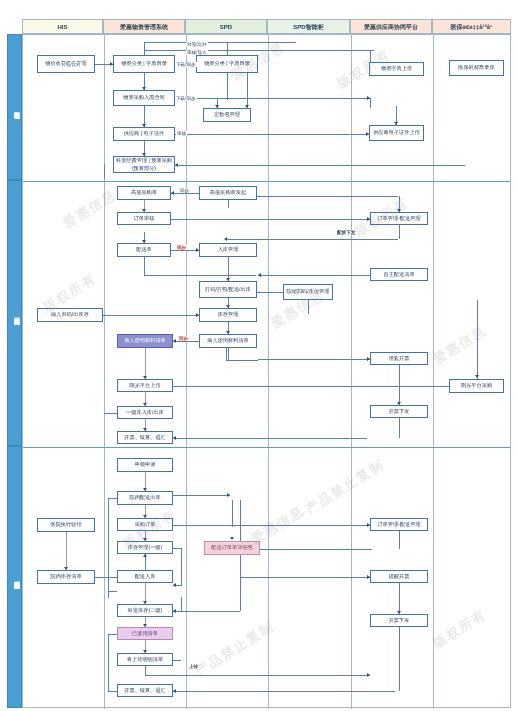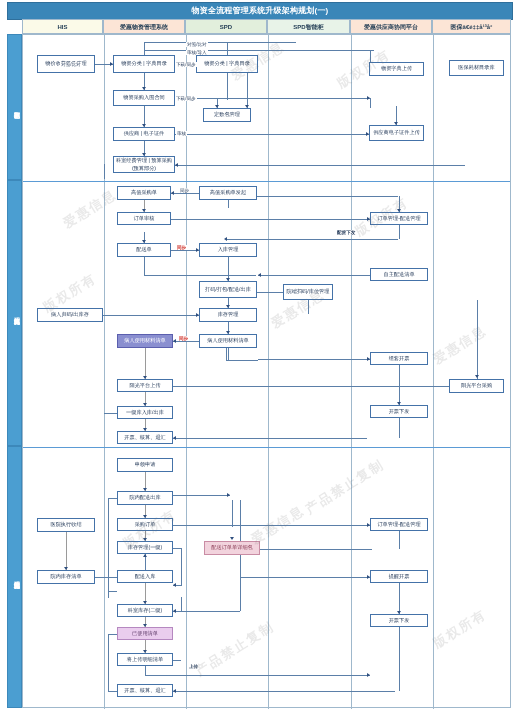--- a/index.html
+++ b/index.html
@@ -55,23 +55,20 @@
 
   
   .wm{position:absolute;color:rgba(120,120,120,.16);font-size:13px;font-weight:bold;
     transform:rotate(-32deg);white-space:nowrap;pointer-events:none;letter-spacing:2px;}
 </style>
 </head>
 <body>
 
 <div id="canvas">
 
-  <div class="titlebar">
-    <div class="t">物资全流程管理系统升级架构规划(一)</div>
-  </div>
 
   <div id="colheaders">
       <div class="colhdr" style="left: 22px; width: 81px; background: rgb(251, 250, 232);">HIS</div>
       <div class="colhdr" style="left: 103px; width: 82px; background: rgb(252, 229, 214);">爱惠物资管理系统</div>
       <div class="colhdr" style="left: 185px; width: 82px; background: rgb(226, 239, 220);">SPD</div>
       <div class="colhdr" style="left: 267px; width: 83px; background: rgb(232, 243, 232);">SPD智能柜</div>
       <div class="colhdr" style="left: 350px; width: 82px; background: rgb(252, 229, 214);">爱惠供应商协同平台</div>
       <div class="colhdr" style="left: 432px; width: 79px; background: rgb(252, 229, 214);">医保â€é‡‡å¹³å°</div>
     </div>
 

